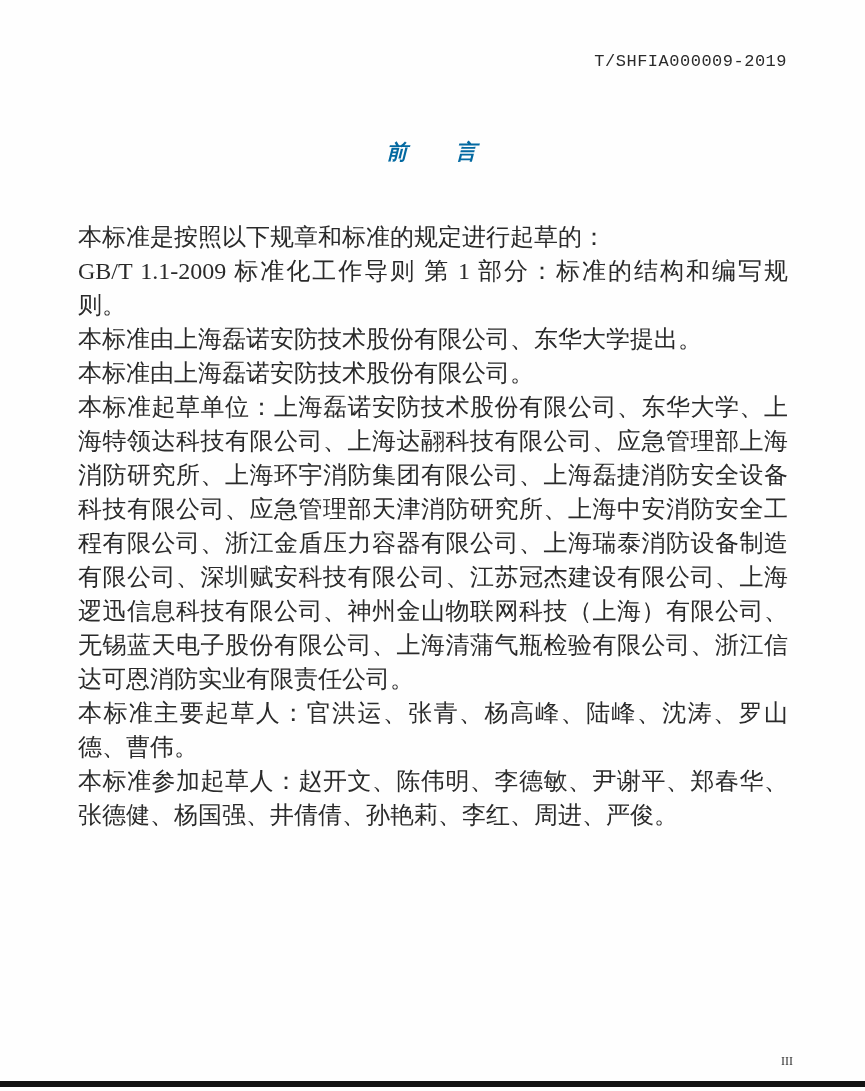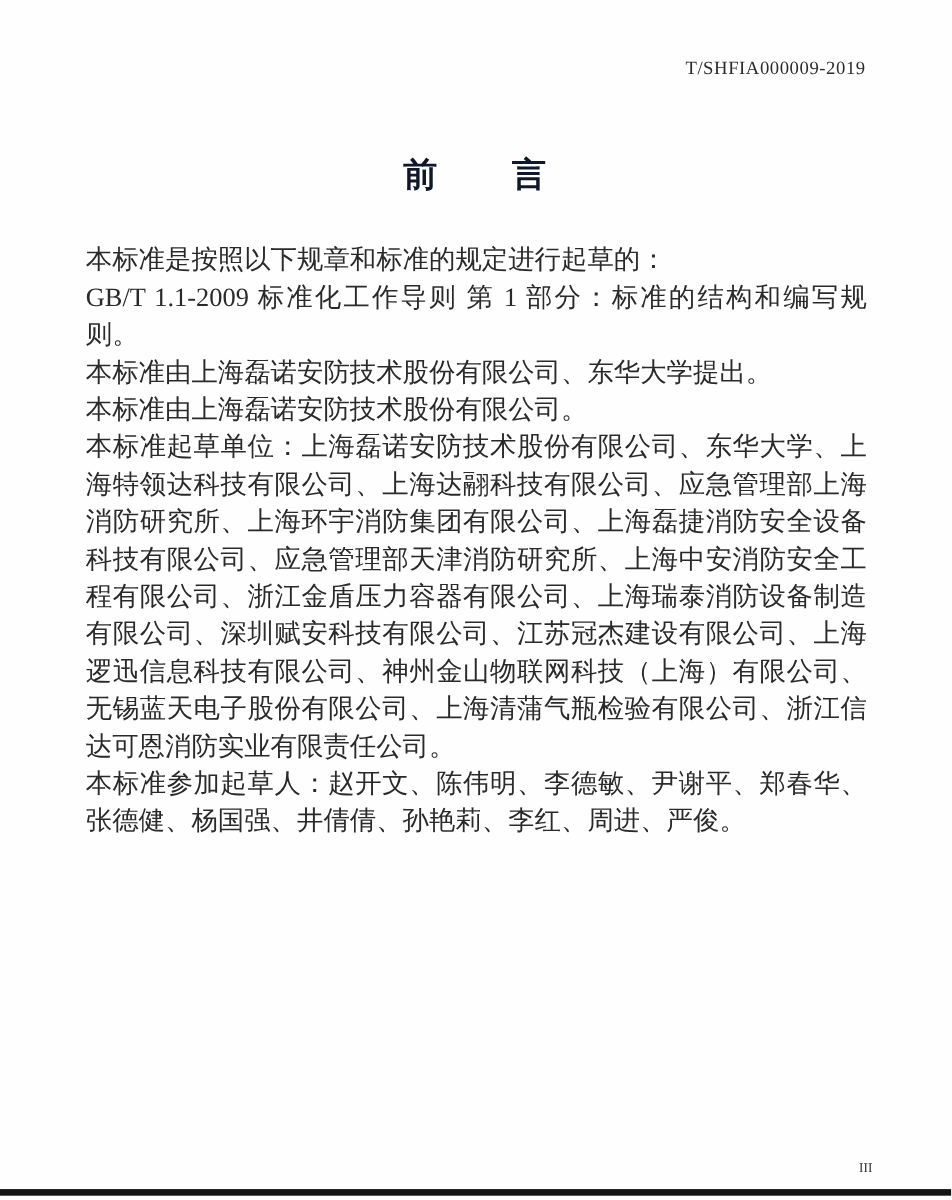--- a/index.html
+++ b/index.html
@@ -16,33 +16,35 @@
     font-family: "Liberation Serif", "DejaVu Serif", serif;
     color: #262626;
   }
   .doc-number {
     position: absolute;
     top: 52px;
     right: 78px;
     font-size: 17px;
     letter-spacing: 0.5px;
     color: #2b2b2b;
+    font-family: Liberation Mono, monospace;
   }
   .page-title {
     position: absolute;
     top: 138px;
     left: 0;
     width: 100%;
     text-align: center;
     font-family: "Liberation Sans", "DejaVu Sans", sans-serif;
-    font-size: 31px;
+    font-size: 21px;
     font-weight: bold;
-    color: #0f172a;
+    color: #0369a1;
     letter-spacing: 2px;
     white-space: pre;
+    font-style: italic;
   }
   .foreword-body {
     position: absolute;
     top: 220px;
     left: 78px;
     width: 710px;
     font-size: 24px;
     line-height: 34px;
     text-align: justify;
     text-justify: inter-ideograph;
@@ -76,20 +78,21 @@
   <div class="doc-number">T/SHFIA000009-2019</div>
 
   <div class="page-title">前　　言</div>
 
   <div class="foreword-body">
     <p>本标准是按照以下规章和标准的规定进行起草的：</p>
     <p>GB/T 1.1-2009 标准化工作导则 第 1 部分：标准的结构和编写规则。</p>
     <p>本标准由上海磊诺安防技术股份有限公司、东华大学提出。</p>
     <p>本标准由上海磊诺安防技术股份有限公司。</p>
     <p>本标准起草单位：上海磊诺安防技术股份有限公司、东华大学、上海特领达科技有限公司、上海达翮科技有限公司、应急管理部上海消防研究所、上海环宇消防集团有限公司、上海磊捷消防安全设备科技有限公司、应急管理部天津消防研究所、上海中安消防安全工程有限公司、浙江金盾压力容器有限公司、上海瑞泰消防设备制造有限公司、深圳赋安科技有限公司、江苏冠杰建设有限公司、上海逻迅信息科技有限公司、神州金山物联网科技（上海）有限公司、无锡蓝天电子股份有限公司、上海清蒲气瓶检验有限公司、浙江信达可恩消防实业有限责任公司。</p>
+    <p>本标准主要起草人：官洪运、张青、杨高峰、陆峰、沈涛、罗山德、曹伟。</p>
     <p>本标准参加起草人：赵开文、陈伟明、李德敏、尹谢平、郑春华、张德健、杨国强、井倩倩、孙艳莉、李红、周进、严俊。</p>
   </div>
 
   <div class="page-number">III</div>
 
   <div class="scan-edge-bar"></div>
 
 </div>
 
 </body></html>

